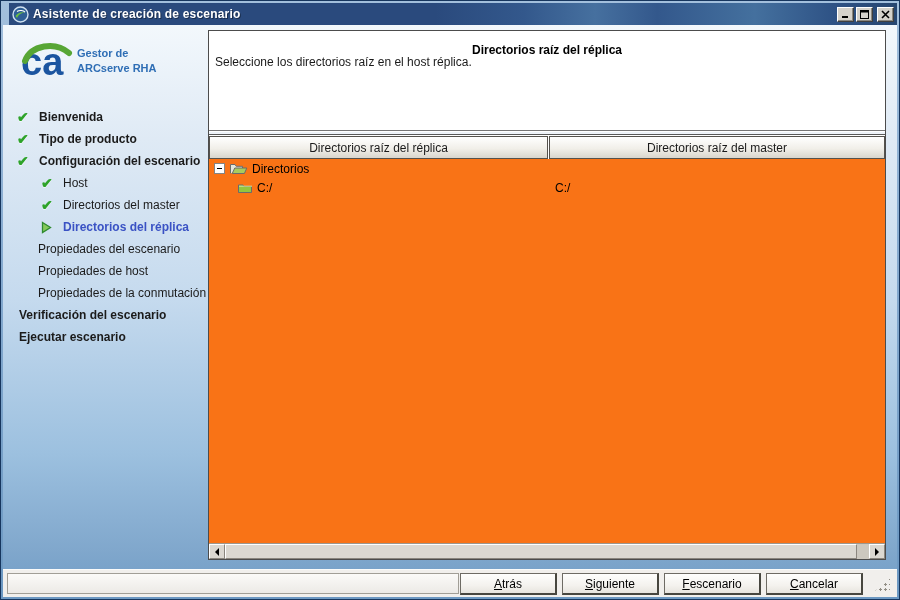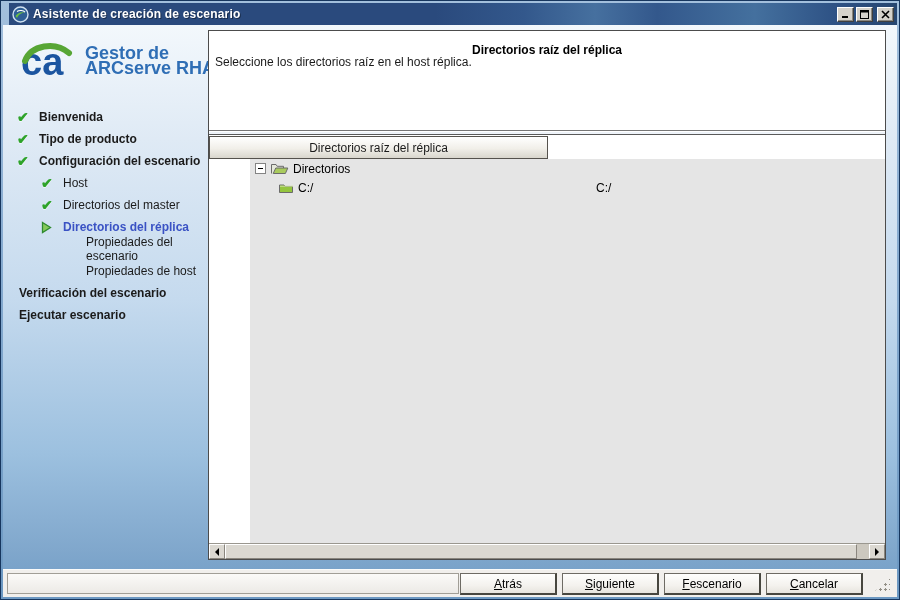--- a/index.html
+++ b/index.html
@@ -24,28 +24,28 @@
   .tb-close { margin-left:4px; }
 
   
   .client { position:absolute; left:2px; right:2px; top:24px; bottom:2px;
     background:linear-gradient(180deg,#f3f8fc 0%, #dfeaf5 20%, #c5daee 48%, #9cc0df 75%, #80a7cc 92%, #6f9cc6 100%);
     overflow:hidden; }
 
   
   .logo { position:absolute; left:18px; top:14px; width:180px; height:56px; }
   .logo-ca { position:absolute; left:0; top:0; }
-  .logo-txt { position:absolute; left:56px; top:7px; color:#2f6eb5; font-size:18px;
-    font-weight:bold; line-height:15px; white-space:nowrap;margin-left:8px; }
+  .logo-txt { position:absolute; left:56px; top:7px; color:#2f6eb5; font-size:11px;
+    font-weight:bold; line-height:15px; white-space:nowrap; }
   .nav { position:absolute; left:0; top:81px; width:204px; }
   .nav-item { display:flex; align-items:center; height:22px; font-size:12px; color:#1b1b1b; cursor:default; }
   .nav-item.lvl0 { padding-left:14px; font-weight:bold; }
   .nav-item.lvl0.noicon { padding-left:16px; }
   .nav-item.lvl1 { padding-left:38px; }
-  .nav-item.lvl1.noicon { padding-left:35px;margin-left:48px; }
+  .nav-item.lvl1.noicon { padding-left:35px; }
   .nav-ic { width:22px; flex:none; display:inline-flex; align-items:center; }
   .nav-check { color:#2ea32a; font-size:14px; font-weight:bold; text-shadow:0 1px 0 rgba(255,255,255,.55); }
   .nav-item.current { color:#3a52c4; font-weight:bold; }
 
   
   .main-panel { position:absolute; left:205px; top:5px; width:678px; height:530px;
     border:1px solid #4c4c4c; background:#fff; }
   .head-sec { position:absolute; left:0; right:0; top:0; height:100px; background:#fff;
     border-bottom:1px solid #767676; }
   .heading { position:absolute; top:12px; left:0; width:100%; text-align:center;
@@ -55,21 +55,21 @@
     background:#eef3f9; border-bottom:1px solid #5a5a5a; }
 
   .grid-sec { position:absolute; left:0; right:0; top:105px; bottom:0; background:#fff; }
   .grid-head { display:flex; height:23px; }
   .col-h { background:linear-gradient(180deg,#ffffff 0%,#f1efe9 55%,#d9d6cd 100%);
     border:1px solid #55524d; display:flex; align-items:center; justify-content:center;
     font-size:12px; color:#1a1a1a; }
   .col-h.c1 { width:339px; margin-right:1px; }
   .col-h.c2 { flex:1; }
 
-  .grid-body { position:absolute; left:0; right:0; top:23px; bottom:16px; background:#e5e5e5; overflow:hidden;margin-left:41px; }
+  .grid-body { position:absolute; left:0; right:0; top:23px; bottom:16px; background:#f97316; overflow:hidden; }
   .trow { position:relative; height:19px; display:flex; align-items:center; font-size:12px; color:#000; }
   .trow-root { padding-left:5px; }
   .trow-child { padding-left:28px; }
   .expander { width:11px; height:11px; background:#fff; border:1px solid #848484;
     position:relative; flex:none; margin-right:4px; }
   .expander::after { content:""; position:absolute; left:2px; top:4px; width:5px; height:1px; background:#000; }
   .fold-ic { flex:none; margin-right:4px; display:inline-flex; }
   .master-val { position:absolute; left:346px; top:0; height:19px; display:flex; align-items:center; }
 
   .hscroll { position:absolute; left:0; right:0; bottom:0; height:16px;
@@ -182,38 +182,42 @@
             </svg>
           </span>
           <span>Directorios del réplica</span>
         </div>
         <div class="nav-item lvl1 pending noicon">
           <span>Propiedades del escenario</span>
         </div>
         <div class="nav-item lvl1 pending noicon">
           <span>Propiedades de host</span>
         </div>
+        <div class="nav-item lvl1 pending noicon">
+          <span>Propiedades de la conmutación</span>
+        </div>
         <div class="nav-item lvl0 pending noicon">
           <span>Verificación del escenario</span>
         </div>
         <div class="nav-item lvl0 pending noicon">
           <span>Ejecutar escenario</span>
         </div>
       </div>
 
     <div class="main-panel">
       <div class="head-sec">
         <div class="heading">Directorios raíz del réplica</div>
         <div class="desc">Seleccione los directorios raíz en el host réplica.</div>
       </div>
       <div class="gap-strip"></div>
 
       <div class="grid-sec">
         <div class="grid-head">
           <div class="col-h c1">Directorios raíz del réplica</div>
+          <div class="col-h c2">Directorios raíz del master</div>
         </div>
 
         <div class="grid-body">
           <div class="trow trow-root">
             <span class="expander"></span>
             <span class="fold-ic">
               <svg width="19" height="13" viewBox="0 0 19 13">
                 <path d="M1.5 11.5 V2.5 h4.5 l1.2 1.8 h6.3 v2.2" fill="#e4e7da" stroke="#6b6b6b"></path>
                 <path d="M3.2 11.5 L5.8 6 h12 l-2.4 5.5 z" fill="#a9cb5d" stroke="#6b6b6b"></path>
               </svg>

